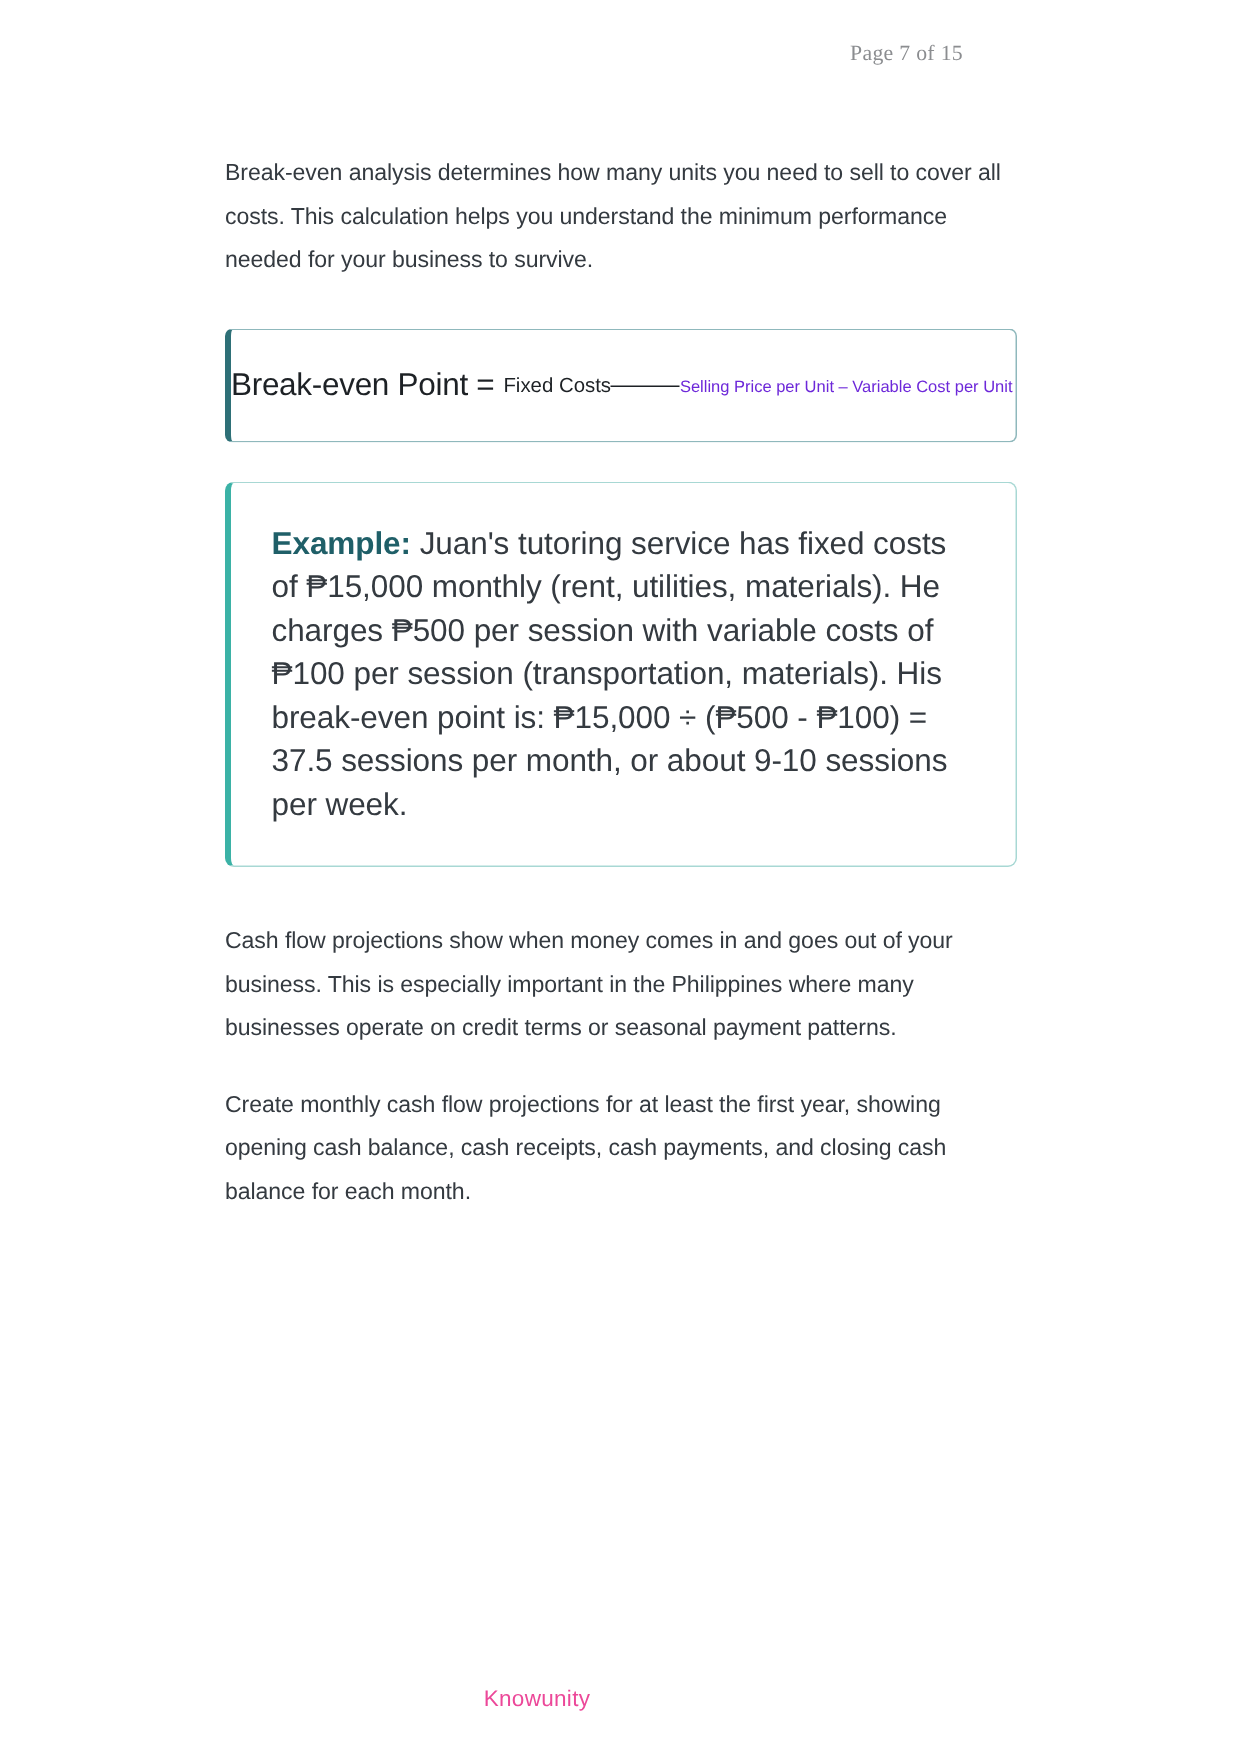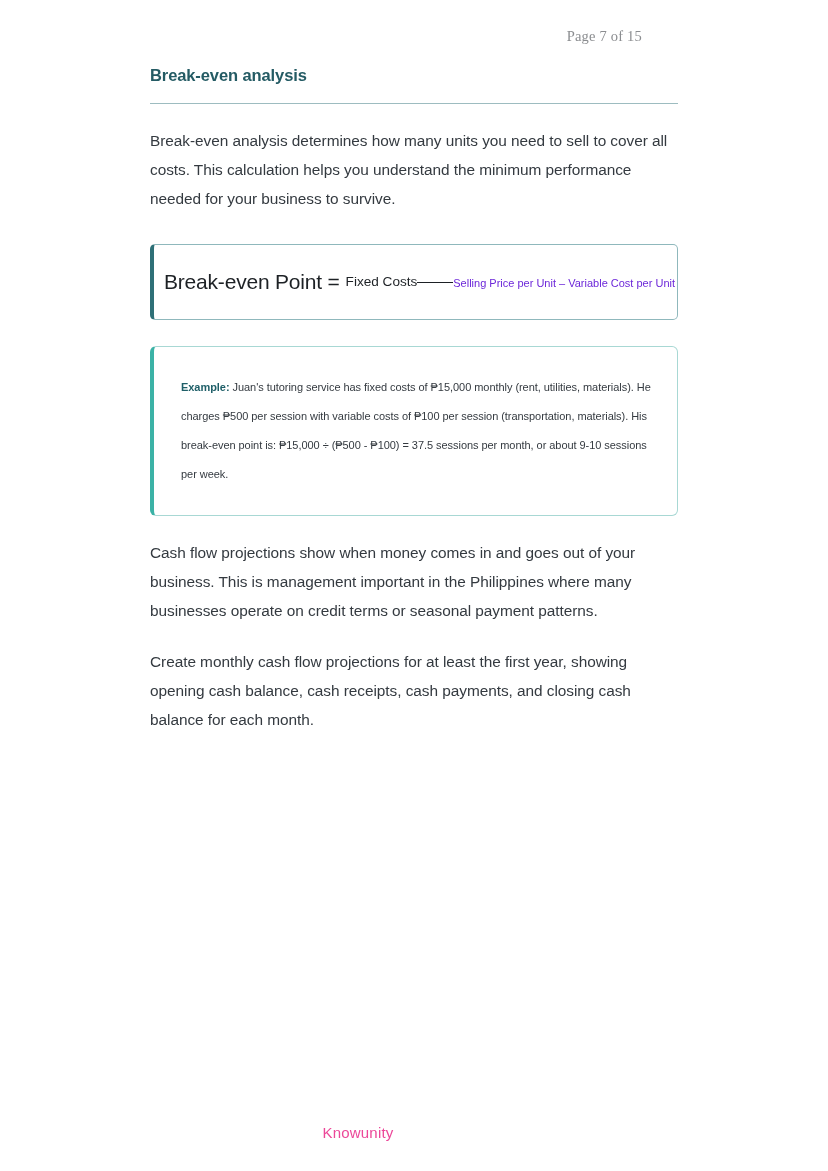--- a/index.html
+++ b/index.html
@@ -59,36 +59,35 @@
   .heading-block { margin-bottom: 0; }
 
   
   .para {
     font-size: 15.4px;
     line-height: 29px;
     color: #343a40;
     margin: 0;
     letter-spacing: -0.05px;
   }
-  .para-first { margin-top: 22px; }
+  .para-first { margin-top: 35px; }
   .para-gap   { margin-top: 22px; }
 
   
   .formula-box {
     margin-top: 31px;
     box-sizing: border-box;
     width: 528px;
     height: 76px;
     border: 1px solid #8fb8bc;
     border-left: 4px solid #2e7077;
     border-radius: 5px;
     background: #ffffff;
     display: flex;
     align-items: center;
-    padding-left: 10px;
     padding-right: 2px;
     overflow: hidden;
   }
   .formula-row {
     display: flex;
     align-items: center;
     width: 100%;
   }
   .formula-lhs {
     font-size: 21px;
@@ -128,21 +127,21 @@
     margin-top: 26px;
     box-sizing: border-box;
     width: 528px;
     border: 1px solid #a8d8d4;
     border-left: 4px solid #3bb2a6;
     border-radius: 6px;
     background: #ffffff;
     padding: 26px 26px 26px 27px;
   }
   .example-text {
-    font-size: 11px;
+    font-size: 21px;
     line-height: 29px;
     color: #343a40;
     margin: 0;
     letter-spacing: -0.05px;
   }
   .example-label {
     font-weight: bold;
     color: #1f5f68;
   }
 
@@ -162,44 +161,40 @@
 </style>
 </head>
 <body>
 
 <div class="page">
 
   <div class="page-header">Page 7 of 15</div>
 
   <div class="content">
 
-    <div class="heading-block">
-      <h2 class="section-heading">Break-even analysis</h2>
-      <div class="heading-rule"></div>
-    </div>
 
     <p class="para para-first">Break-even analysis determines how many units you need to sell to cover all costs. This calculation helps you understand the minimum performance needed for your business to survive.</p>
 
     <div class="formula-box">
       <div class="formula-row">
         <span class="formula-lhs">Break-even Point =</span>
         <span class="fraction">
           <span class="numer">Fixed Costs</span>
           <span class="frac-bar"></span>
           <span class="denom">Selling Price per Unit – Variable Cost per Unit</span>
         </span>
       </div>
     </div>
 
     <div class="example-box">
       <p class="example-text"><span class="example-label">Example:</span> <span>Juan's tutoring service has fixed costs of ₱15,000 monthly (rent, utilities, materials). He charges ₱500 per session with variable costs of ₱100 per session (transportation, materials). His break-even point is: ₱15,000 ÷ (₱500 - ₱100) = 37.5 sessions per month, or about 9-10 sessions per week.</span></p>
     </div>
 
 
-    <p class="para para-first">Cash flow projections show when money comes in and goes out of your business. This is management important in the Philippines where many businesses operate on credit terms or seasonal payment patterns.</p>
+    <p class="para para-first">Cash flow projections show when money comes in and goes out of your business. This is especially important in the Philippines where many businesses operate on credit terms or seasonal payment patterns.</p>
 
     <p class="para para-gap">Create monthly cash flow projections for at least the first year, showing opening cash balance, cash receipts, cash payments, and closing cash balance for each month.</p>
 
   </div>
 
   <div class="footer-brand">Knowunity</div>
 
 </div>
 
 </body></html>

